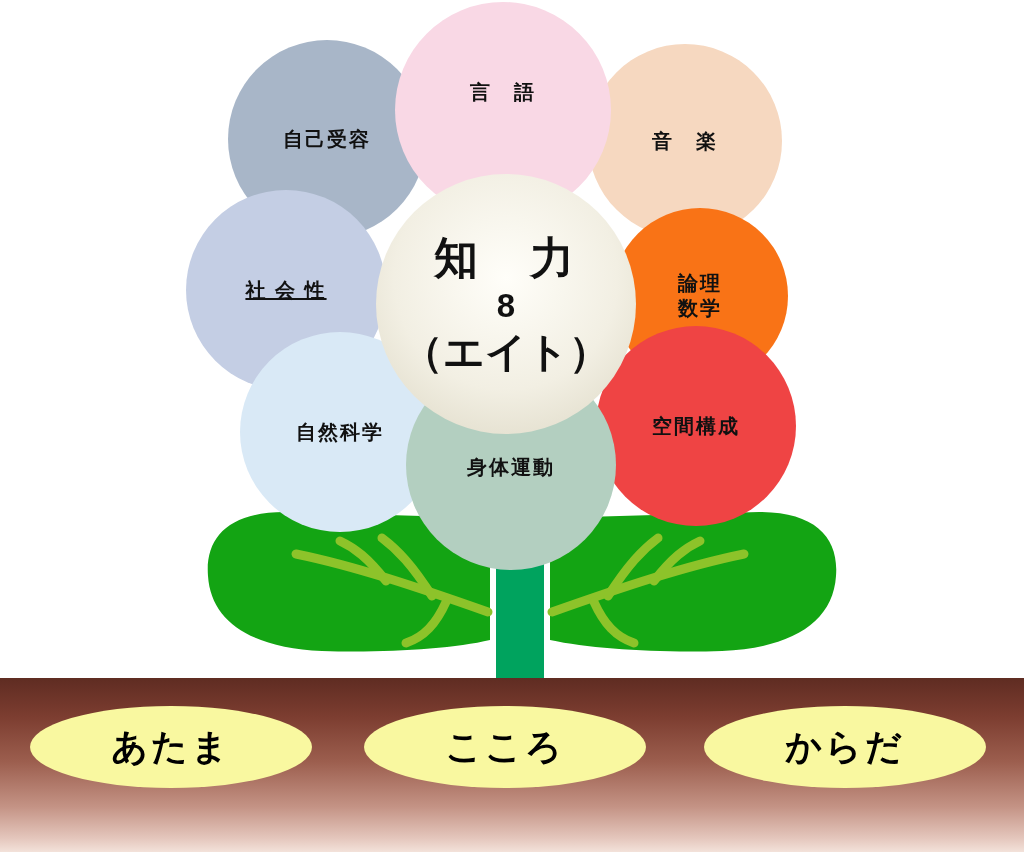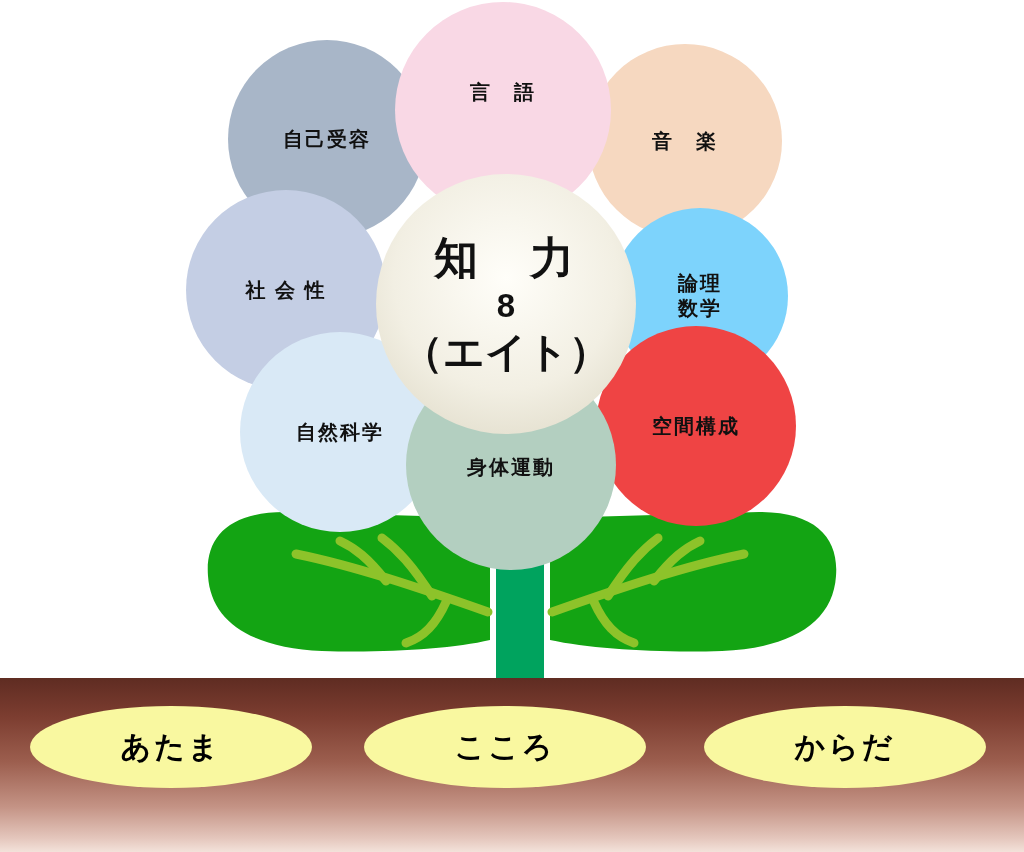--- a/index.html
+++ b/index.html
@@ -36,21 +36,21 @@
     color: #111111;
     font-size: 20px;
     letter-spacing: 2px;
     z-index: 2;
     white-space: pre-line;
     line-height: 1.25;
   }
   .p-self-acceptance { left: 228px; top: 40px;  width: 198px; height: 198px; }
   .p-music           { left: 588px; top: 44px;  width: 194px; height: 194px; }
   .p-language        { left: 395px; top: 2px;   width: 216px; height: 216px; align-items: flex-start; padding-top: 78px; box-sizing: border-box; }
-  .p-sociality       { left: 186px; top: 190px; width: 200px; height: 200px; }
+  .p-sociality       { left: 186px; top: 190px; width: 200px; height: 200px; text-decoration: underline; }
   .p-logic-math      { left: 612px; top: 208px; width: 176px; height: 176px; }
   .p-spatial         { left: 596px; top: 326px; width: 200px; height: 200px; }
   .p-natural-science { left: 240px; top: 332px; width: 200px; height: 200px; }
   .p-body-movement   { left: 406px; top: 360px; width: 210px; height: 210px; align-items: flex-end; padding-bottom: 90px; box-sizing: border-box; }
   
   .center-circle {
     position: absolute;
     left: 376px; top: 174px;
     width: 260px; height: 260px;
     border-radius: 50%;
@@ -76,21 +76,21 @@
     z-index: 3;
   }
   .soil-ellipse {
     position: absolute;
     width: 282px; height: 82px;
     border-radius: 50%;
     display: flex;
     align-items: center;
     justify-content: center;
     font-weight: bold;
-    font-size: 30px;
+    font-size: 36px;
     color: #000000;
     letter-spacing: 3px;
     z-index: 4;
   }
   .e-atama  { left: 30px;  top: 706px; }
   .e-kokoro { left: 364px; top: 706px; }
   .e-karada { left: 704px; top: 706px; }
 </style>
 </head>
 <body>
@@ -129,21 +129,21 @@
   </div>
 
   <div class="petal p-language" style="background-color: rgb(249, 216, 229);">
     <span>言　語</span>
   </div>
 
   <div class="petal p-sociality" style="background-color: rgb(196, 206, 228);">
     <span>社 会 性</span>
   </div>
 
-  <div class="petal p-logic-math" style="background-color: #7dd3fc;">
+  <div class="petal p-logic-math" style="background-color: #f97316;">
     <span>論理
 数学</span>
   </div>
 
   <div class="petal p-spatial" style="background-color: #ef4444;">
     <span>空間構成</span>
   </div>
 
   <div class="petal p-natural-science" style="background-color: rgb(217, 233, 246);">
     <span>自然科学</span>

